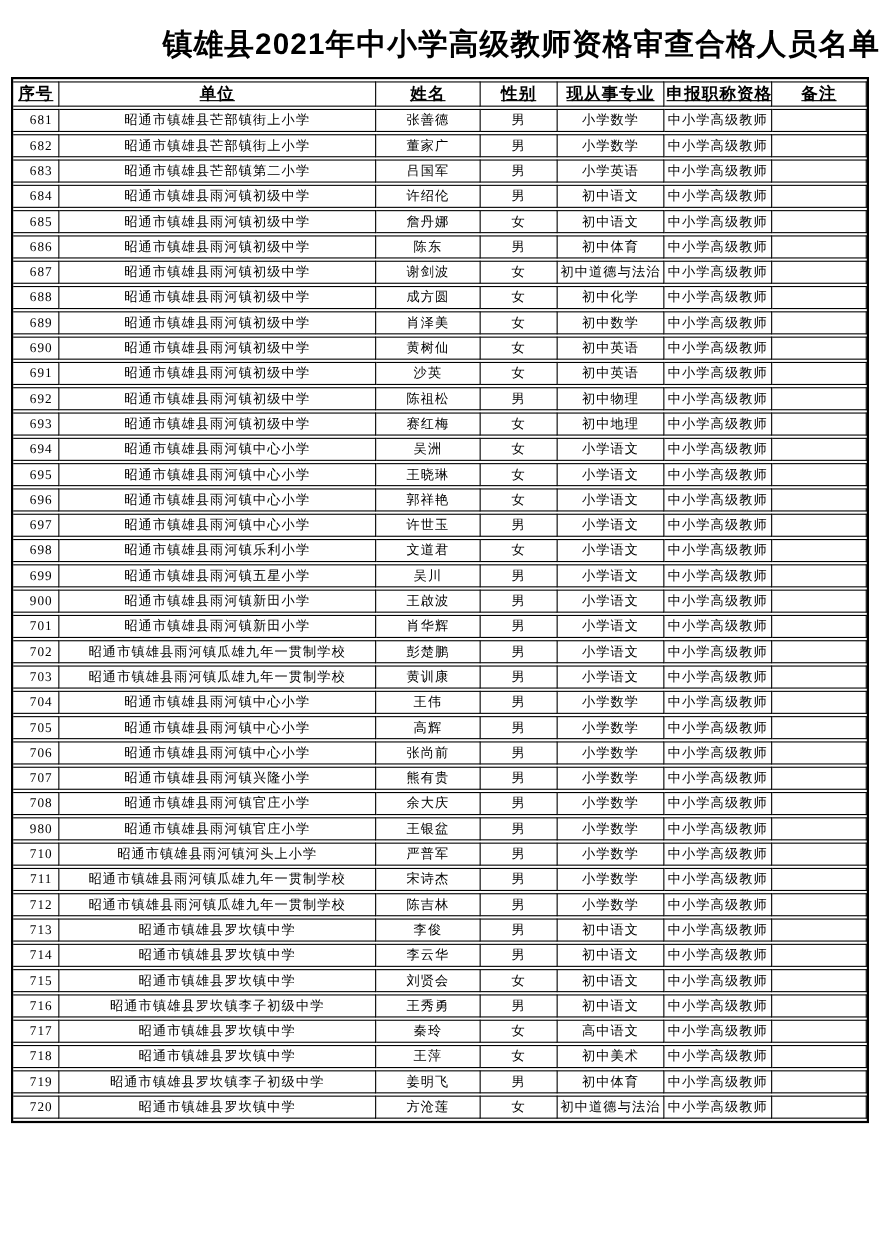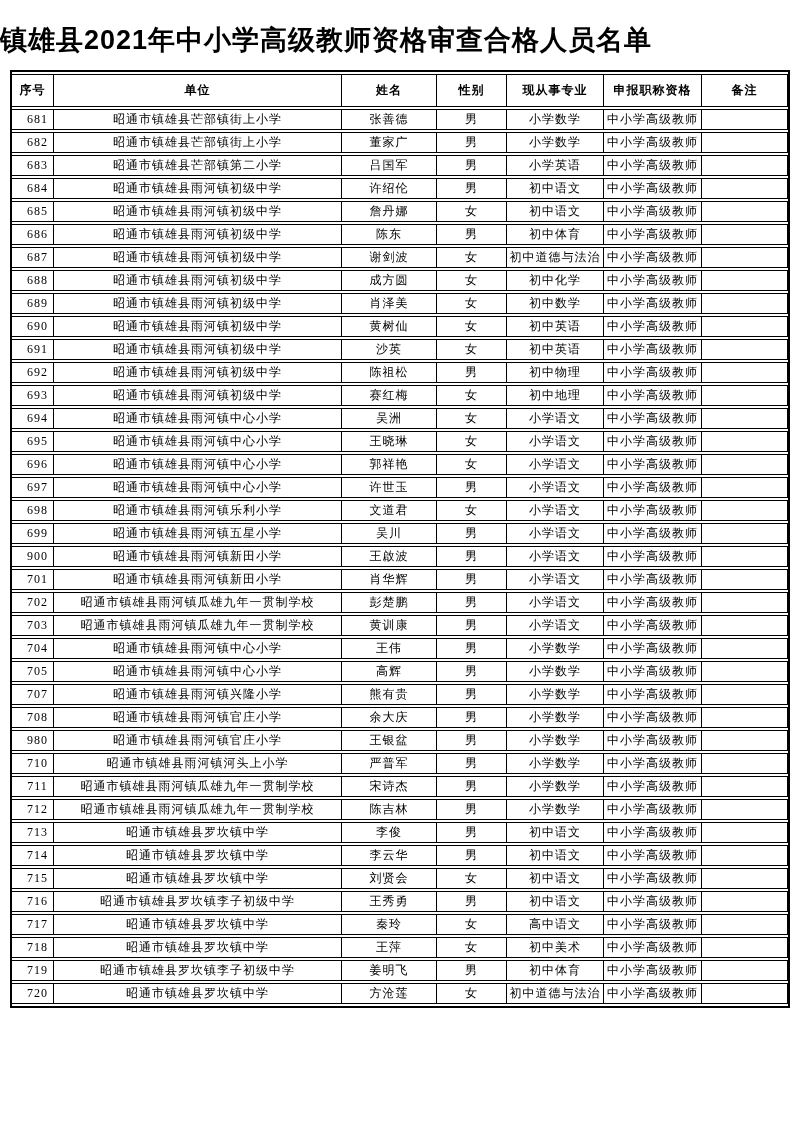--- a/index.html
+++ b/index.html
@@ -13,21 +13,21 @@
     font-family: "Liberation Serif", serif;
   }
   .page {
     width: 800px;
     height: 1132px;
     box-sizing: border-box;
     padding-top: 22px;
   }
   .title {
     margin: 0 0 12px 0;
-    text-align: left;
+    text-align: right;
     font-family: "Liberation Sans", sans-serif;
     font-weight: 700;
     font-size: 27px;
     letter-spacing: 1px;
   }
   table.roster {
     border-collapse: separate;
     border-spacing: 0 2px;
     border: 2px solid #000000;
     margin: 0 auto;
@@ -39,23 +39,24 @@
     border-left: 0;
     text-align: center;
     vertical-align: middle;
     overflow: hidden;
     white-space: nowrap;
     padding: 0 2px;
     box-sizing: border-box;
     letter-spacing: 1px;
   }
   th {
-    height: 33px;
-    font-size: 12px;
+    height: 23px;
+    font-size: 15px;
     font-weight: 700;
+    text-decoration: underline;
   }
   td {
     height: 21px;
     font-size: 12px;
     font-weight: 400;
   }
   td.num { font-family: "Liberation Serif", serif; padding-left: 12px; }
 </style>
 </head>
 <body>
@@ -304,20 +305,29 @@
         <tr>
           <td class="num">705</td>
           <td>昭通市镇雄县雨河镇中心小学</td>
           <td>高辉</td>
           <td>男</td>
           <td>小学数学</td>
           <td>中小学高级教师</td>
           <td></td>
         </tr>
         <tr>
+          <td class="num">706</td>
+          <td>昭通市镇雄县雨河镇中心小学</td>
+          <td>张尚前</td>
+          <td>男</td>
+          <td>小学数学</td>
+          <td>中小学高级教师</td>
+          <td></td>
+        </tr>
+        <tr>
           <td class="num">707</td>
           <td>昭通市镇雄县雨河镇兴隆小学</td>
           <td>熊有贵</td>
           <td>男</td>
           <td>小学数学</td>
           <td>中小学高级教师</td>
           <td></td>
         </tr>
         <tr>
           <td class="num">708</td>

